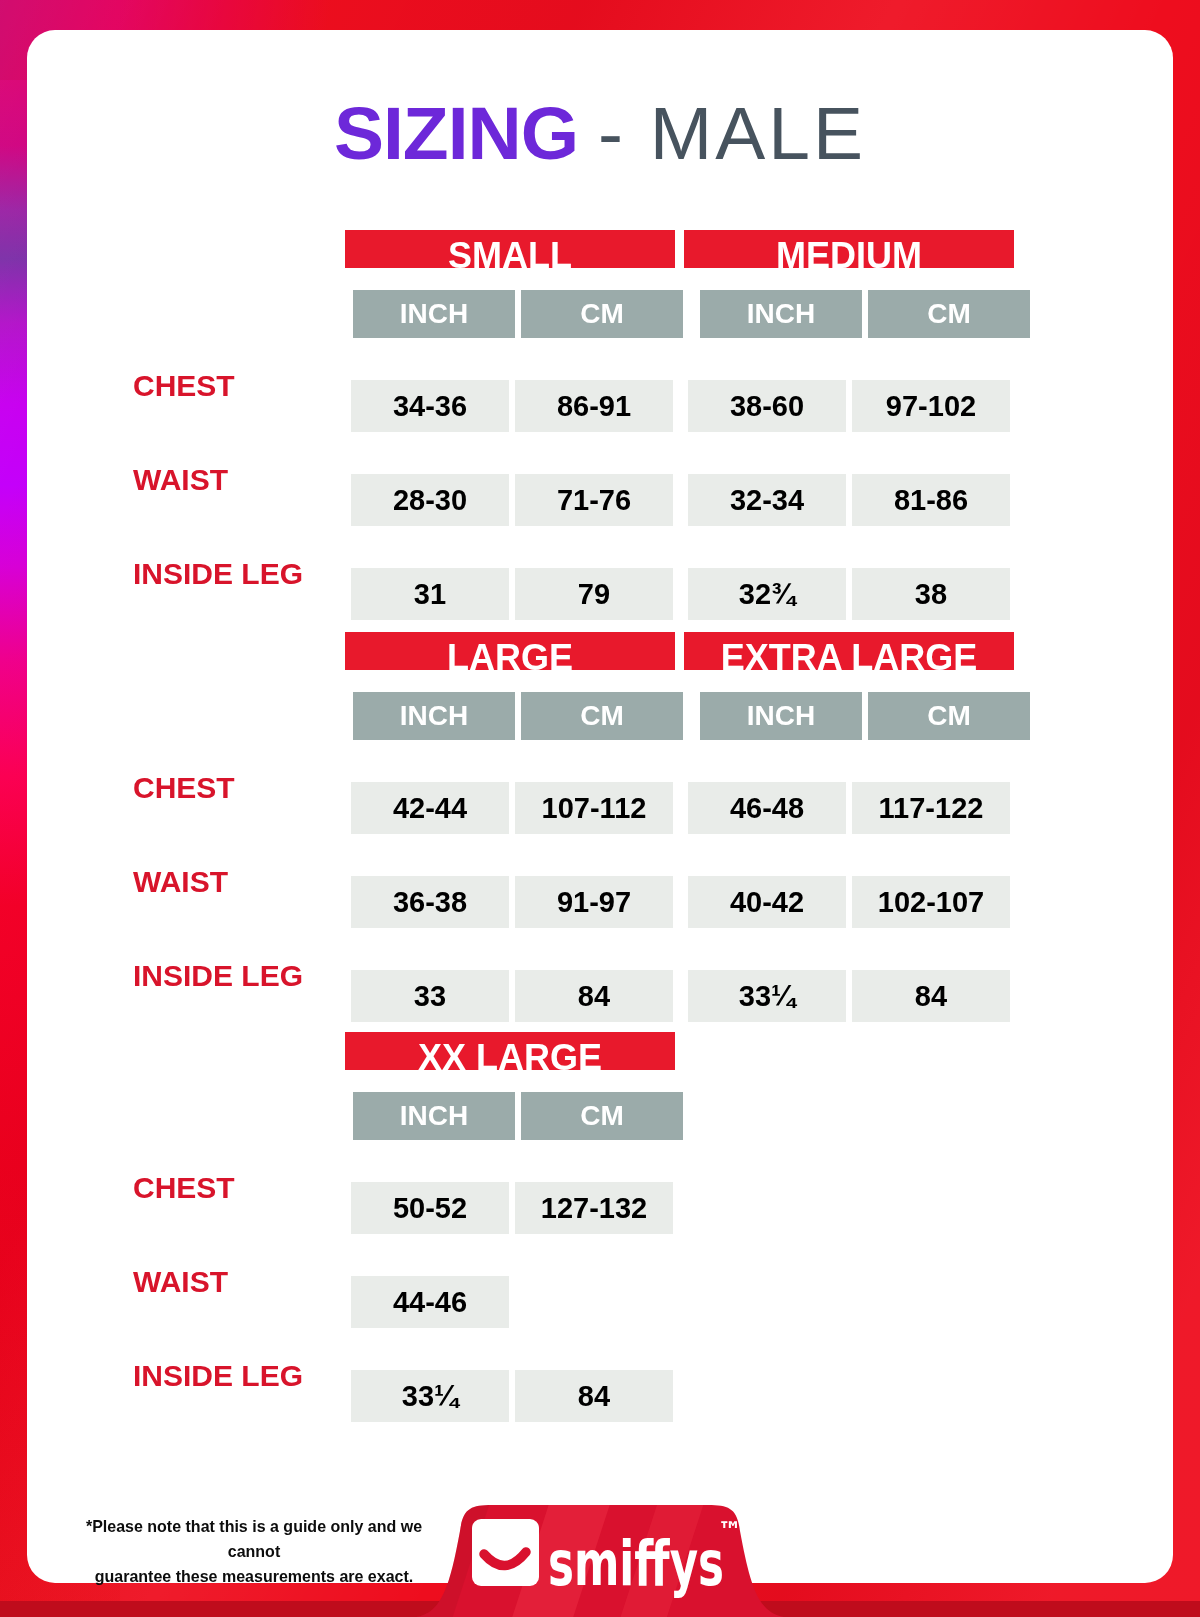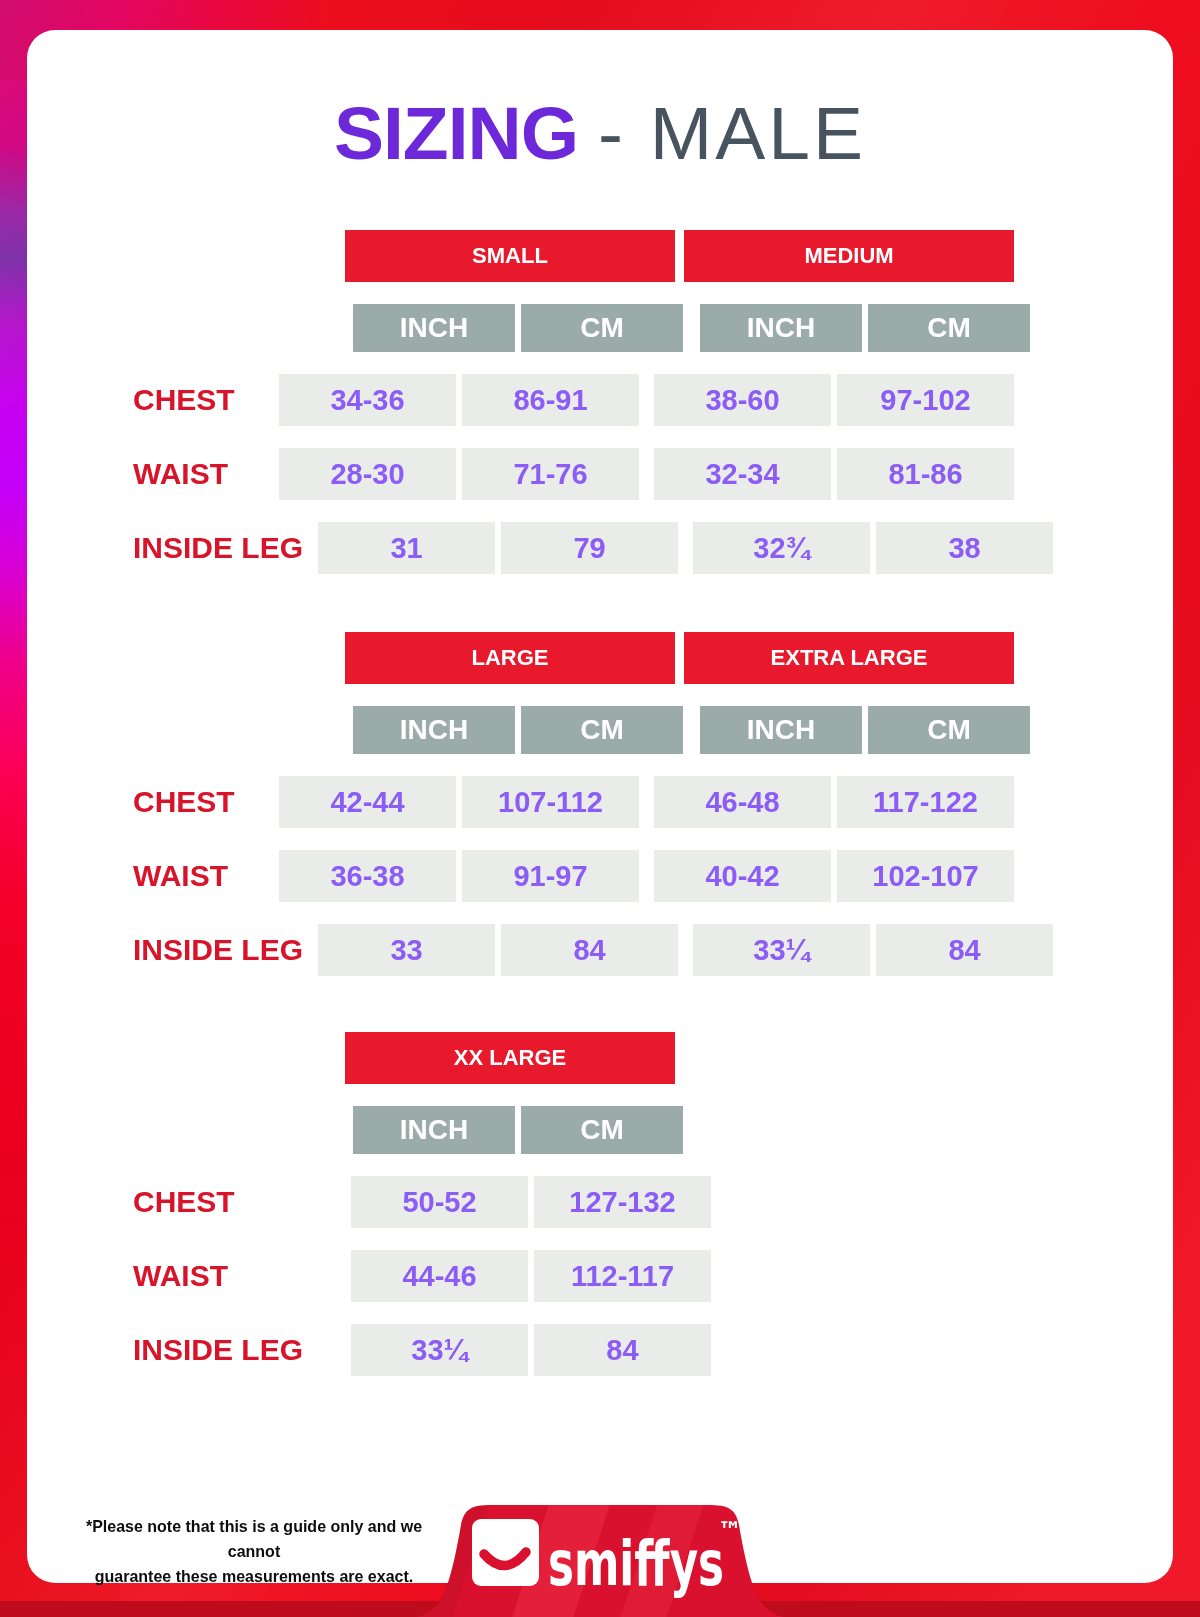--- a/index.html
+++ b/index.html
@@ -40,37 +40,37 @@
     text-align:center; margin:0; font-size:75px; line-height:90px; white-space:nowrap;
   }
   .title-red { color:#6d28d9; font-weight:bold; letter-spacing:-1px; }
   .title-gray { color:#47535e; font-weight:400; letter-spacing:3px; margin-left:20px; }
 
   .size-table { position:absolute; left:106px; width:881px; }
   .t1 { top:200px; } .t2 { top:602px; } .t3 { top:1002px; }
 
   .hdr-row, .unit-row { display:flex; gap:9px; margin-left:212px; }
   .size-hdr {
-    width:330px; height:52px; background:#e8192c; color:#fff;
-    font-weight:bold; font-size:22px; line-height:52px; text-align:center;
+    width:330px; height:38px; background:#e8192c; color:#fff;
+    font-weight:bold; font-size:36px; line-height:52px; text-align:center;
   }
   .unit-row { margin-top:22px; }
   .pair { display:flex; gap:6px;padding-left:8px; }
   .unit-cell {
     width:162px; height:48px; background:#9babaa; color:#fff;
     font-weight:bold; font-size:28px; line-height:48px; text-align:center;
   }
   .data-row { display:flex; gap:7px; margin-top:22px; }
   .row-label {
     width:203px; color:#d8142b; font-weight:bold; font-size:30px;
     line-height:52px; text-align:left; white-space:nowrap;
   }
   .cell {
-    width:177px; height:52px; background:#e9ece9; color:#8b5cf6;
-    font-weight:bold; font-size:29px; line-height:52px; text-align:center;
+    width:158px; height:52px; background:#e9ece9; color:#000000;
+    font-weight:bold; font-size:29px; line-height:52px; text-align:center;margin-top:20px;
   }
   .disclaimer {
     position:absolute; left:28px; top:1484px; width:398px;
     text-align:center; color:#0d0d0d; font-weight:bold; font-size:16.5px;
     line-height:25px; transform:scaleX(0.97);
   }
   .logo-svg { position:absolute; left:385px; top:1467px; width:376px; height:122px; }
 </style>
 </head>
 <body>
@@ -198,21 +198,20 @@
       <div class="row-label">CHEST</div>
       <div class="pair">
         <div class="cell">50-52</div>
         <div class="cell">127-132</div>
       </div>
     </div>
     <div class="data-row">
       <div class="row-label">WAIST</div>
       <div class="pair">
         <div class="cell">44-46</div>
-        <div class="cell">112-117</div>
       </div>
     </div>
     <div class="data-row">
       <div class="row-label">INSIDE LEG</div>
       <div class="pair">
         <div class="cell">33¼</div>
         <div class="cell">84</div>
       </div>
     </div>
   </section>

